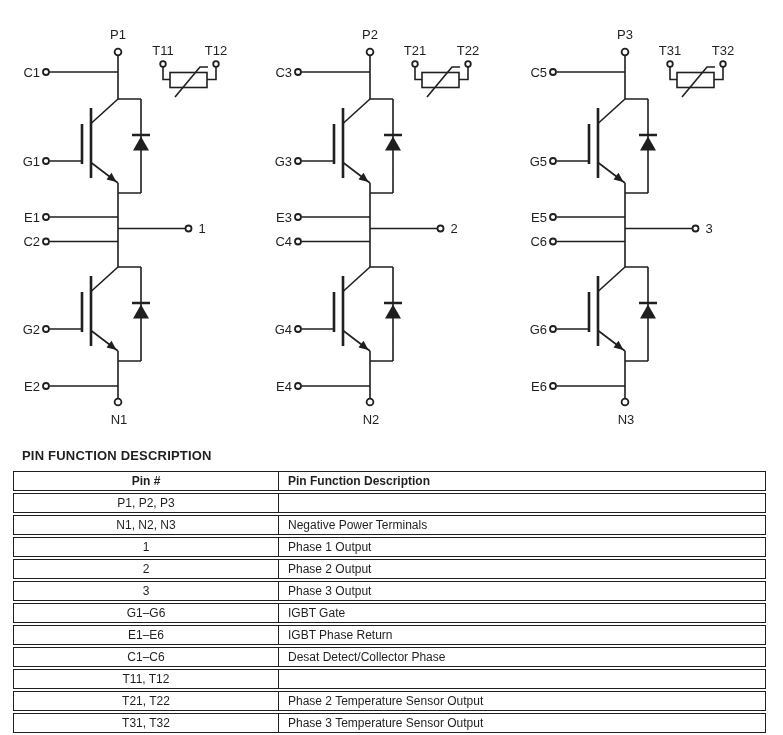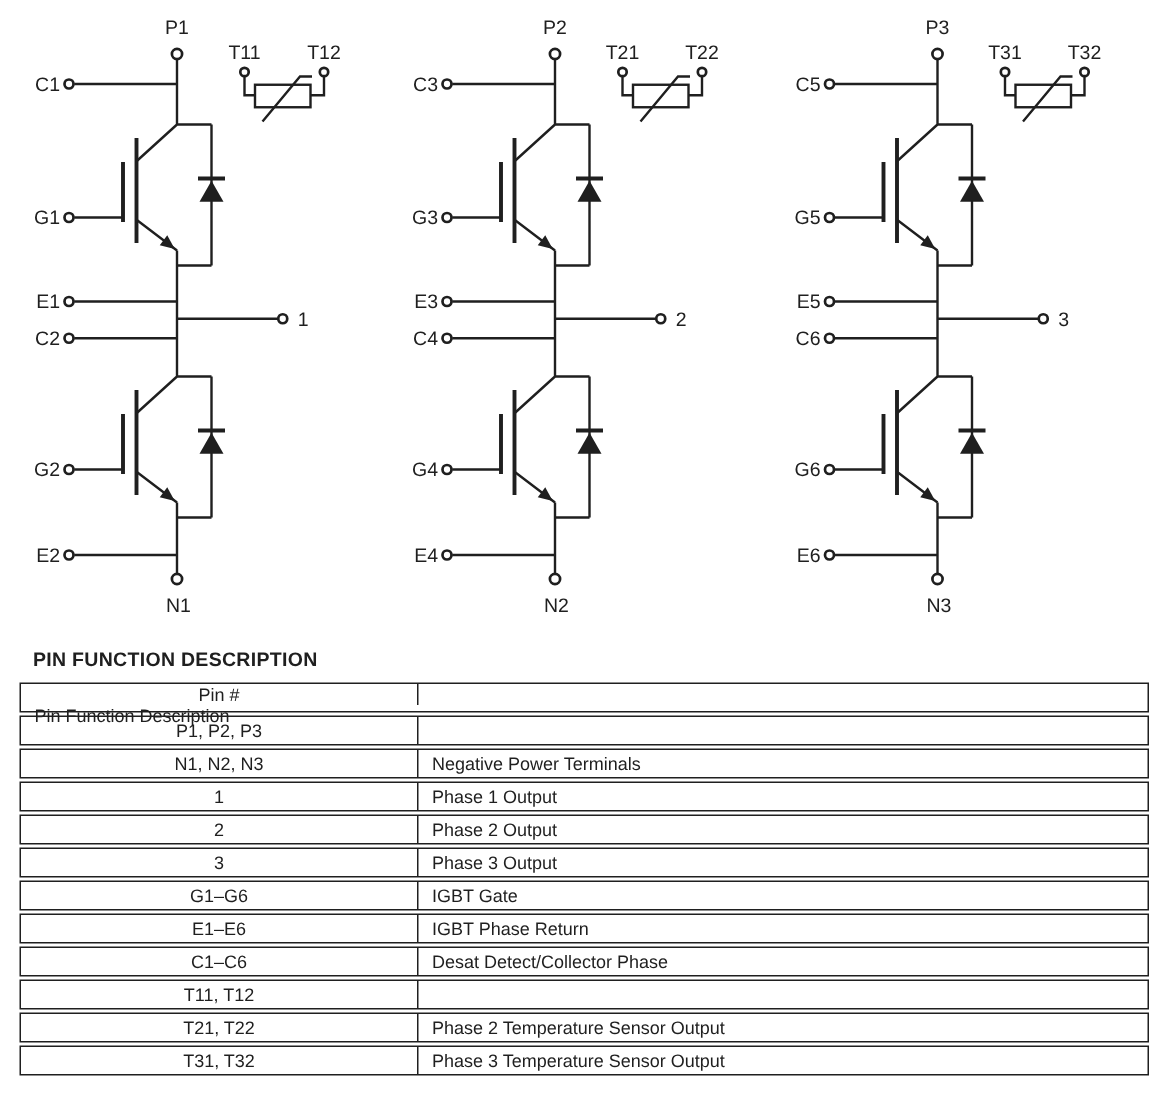--- a/index.html
+++ b/index.html
@@ -1,30 +1,30 @@
 <!DOCTYPE html>
 <html><head>
 <meta charset="utf-8">
 <style>
   html,body{margin:0;padding:0;background:#ffffff;}
   body{width:783px;height:735px;position:relative;font-family:"Liberation Sans",sans-serif;color:#1f1f1f;}
-  .canvas{position:absolute;inset:0;background:#ffffff;overflow:hidden;}
+  .canvas{position:absolute;inset:0;background:#ffffff;overflow:hidden;margin-top:16px;}
   svg.schematic{position:absolute;left:0;top:0;}
   svg .wire{stroke:#1f1f1f;stroke-width:1.6;fill:none;}
   svg .bar{stroke:#1f1f1f;stroke-width:2.6;fill:none;}
   svg .node{stroke:#1f1f1f;stroke-width:1.8;fill:#ffffff;}
   svg .solid{fill:#1f1f1f;stroke:none;}
   svg .box{stroke:#1f1f1f;stroke-width:1.6;fill:none;}
   svg text{font-family:"Liberation Sans",sans-serif;font-size:13px;fill:#1f1f1f;}
   .section-heading{position:absolute;left:22px;top:432px;font-size:13px;font-weight:bold;letter-spacing:0.2px;}
   .pintable{position:absolute;left:13px;top:455px;width:753px;}
   .trow{display:flex;height:20px;box-sizing:border-box;border:1px solid #1f1f1f;margin-bottom:2px;background:#ffffff;font-size:12px;}
   .trow .c1{box-sizing:border-box;width:265px;border-right:1px solid #1f1f1f;display:flex;align-items:center;justify-content:center;}
   .trow .c2{flex:1;display:flex;align-items:center;padding-left:9px;}
-  .thead{font-weight:normal;flex-direction:column;}
+  .thead{font-weight:bold;}
 </style>
 </head>
 <body>
 
 <div class="canvas">
 
   <svg class="schematic" width="783" height="420" viewBox="0 0 783 420">
     <defs>
       <g id="leg-shape">
         <path class="wire" d="M118,39.5 V83 M49.5,56 H118 M118,83 L91,107.5 M49.5,145 H82 M91,146.5 L118,167

